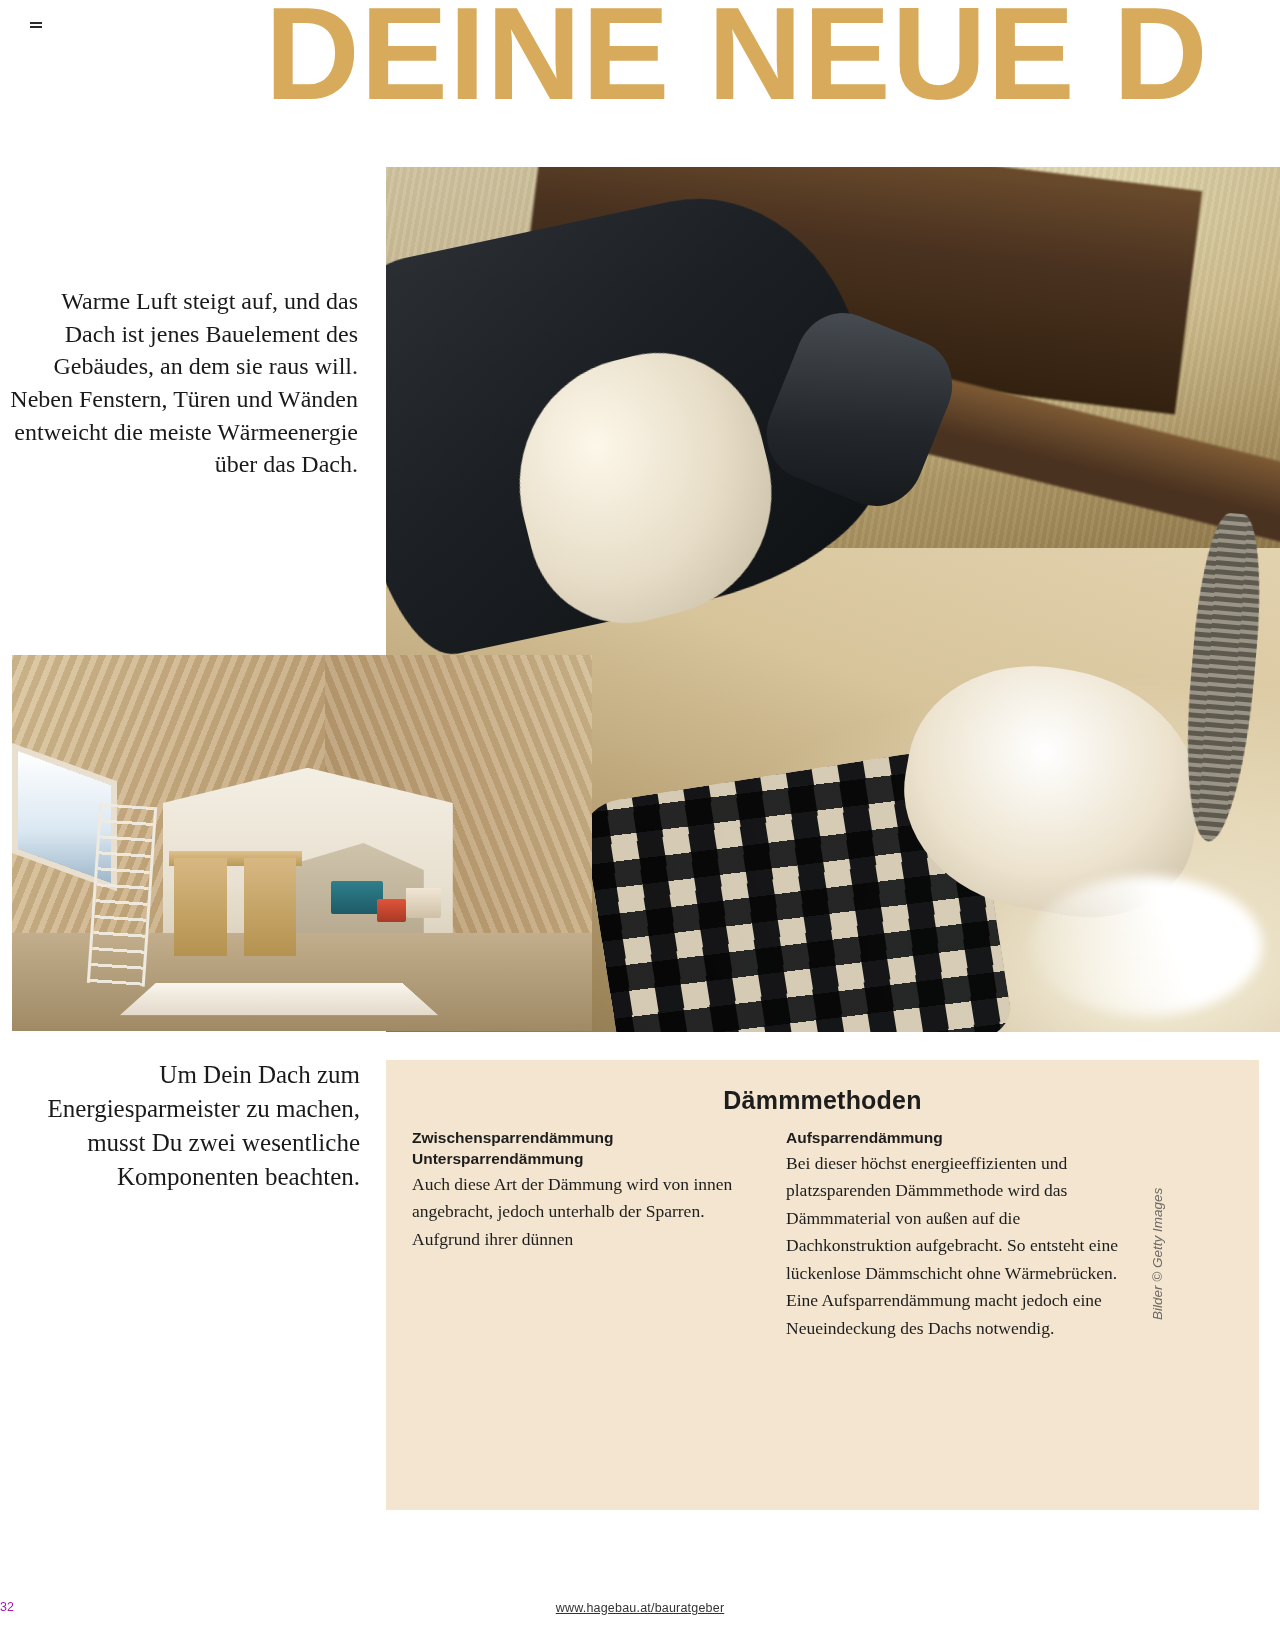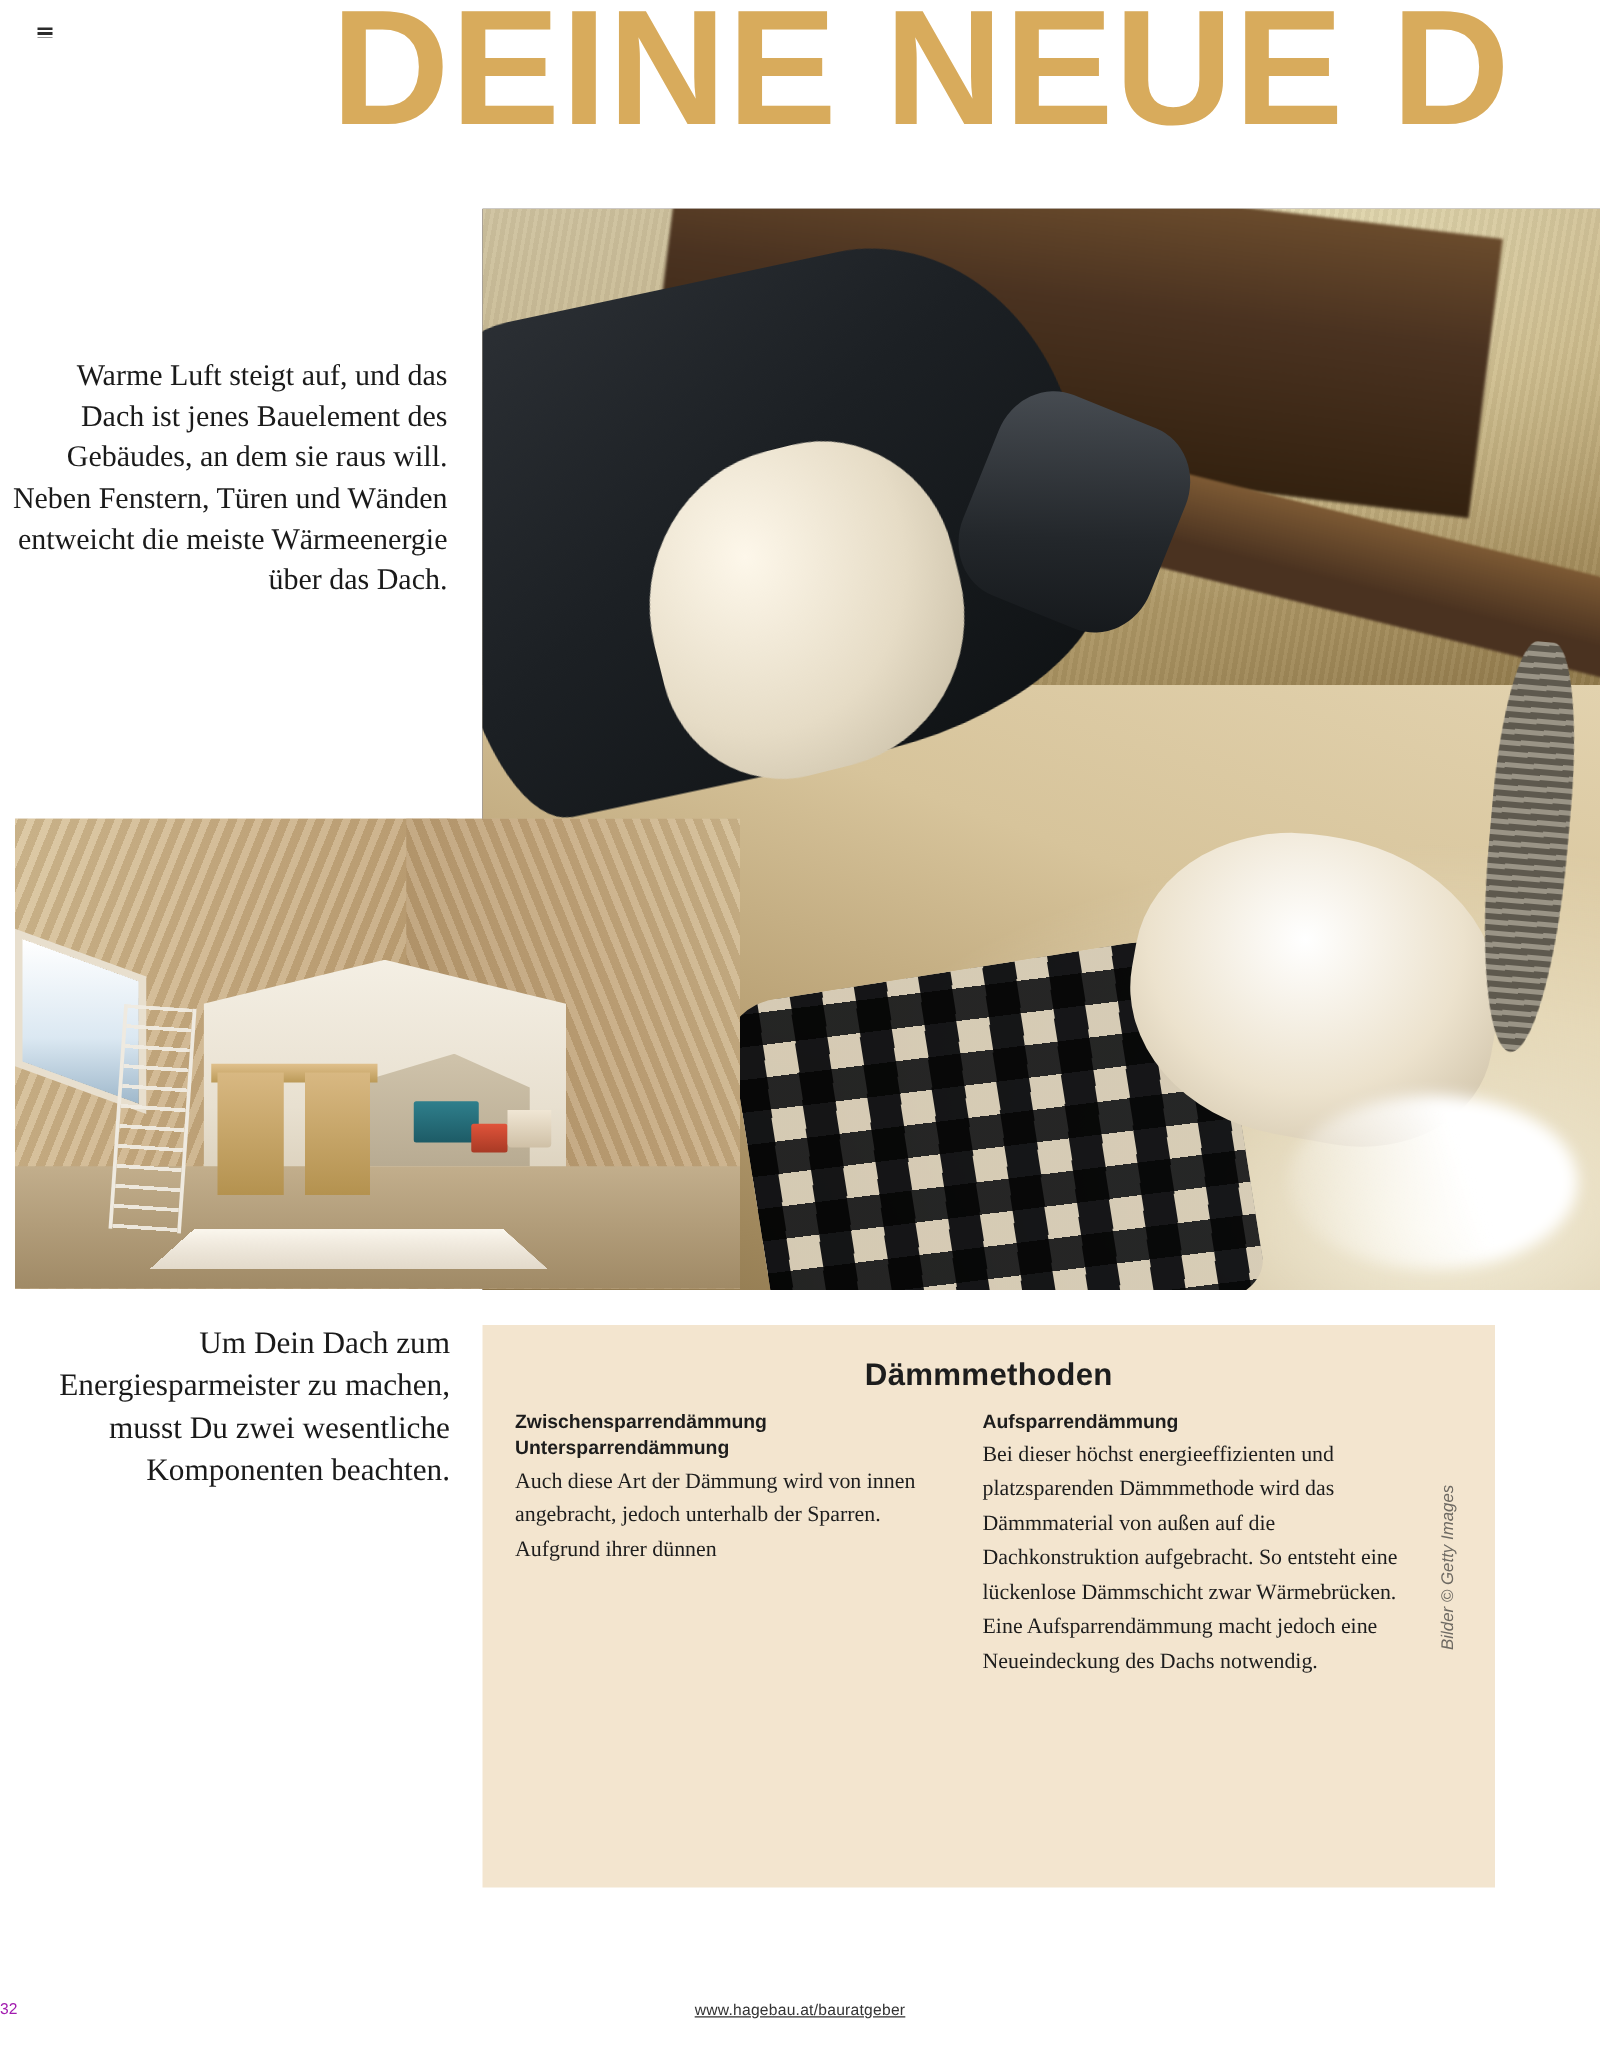--- a/index.html
+++ b/index.html
@@ -282,21 +282,21 @@
     width: 5%; height: 6%;
     background: linear-gradient(180deg, #e0533a 0%, #a83a25 100%);
     border-radius: 2px;
   }
 
   
   .panel {
     position: absolute;
     left: 386px;
     top: 1060px;
-    width: 810px;
+    width: 873px;
     height: 450px;
     background: #f3e5cf;
     padding: 18px 26px 10px 26px;
   }
   .panel-title {
     text-align: center;
     font-family: "Liberation Sans", sans-serif;
     font-weight: bold;
     font-size: 25px;
     color: #1d1d1d;
@@ -403,21 +403,21 @@
 <div class="panel">
   <div class="panel-title">Dämmmethoden</div>
   <div class="panel-cols">
     <div class="panel-col">
       <div class="sub-h">Zwischensparrendämmung</div>
       <div class="sub-h">Untersparrendämmung</div>
       <p class="body-t last">Auch diese Art der Dämmung wird von innen angebracht, jedoch unterhalb der Sparren. Aufgrund ihrer dünnen</p>
     </div>
     <div class="panel-col">
       <div class="sub-h">Aufsparrendämmung</div>
-      <p class="body-t last">Bei dieser höchst energieeffizienten und platzsparenden Dämmmethode wird das Dämmmaterial von außen auf die Dachkonstruktion aufgebracht. So entsteht eine lückenlose Dämmschicht zwar Wärmebrücken. Eine Aufsparrendämmung macht jedoch eine Neueindeckung des Dachs notwendig.</p>
+      <p class="body-t last">Bei dieser höchst energieeffizienten und platzsparenden Dämmmethode wird das Dämmmaterial von außen auf die Dachkonstruktion aufgebracht. So entsteht eine lückenlose Dämmschicht ohne Wärmebrücken. Eine Aufsparrendämmung macht jedoch eine Neueindeckung des Dachs notwendig.</p>
     </div>
   </div>
 </div>
 
 <div class="credit">Bilder © Getty Images</div>
 
 <div class="folio">32</div>
 <div class="footer-url">www.hagebau.at/bauratgeber</div>
 
 </body></html>

